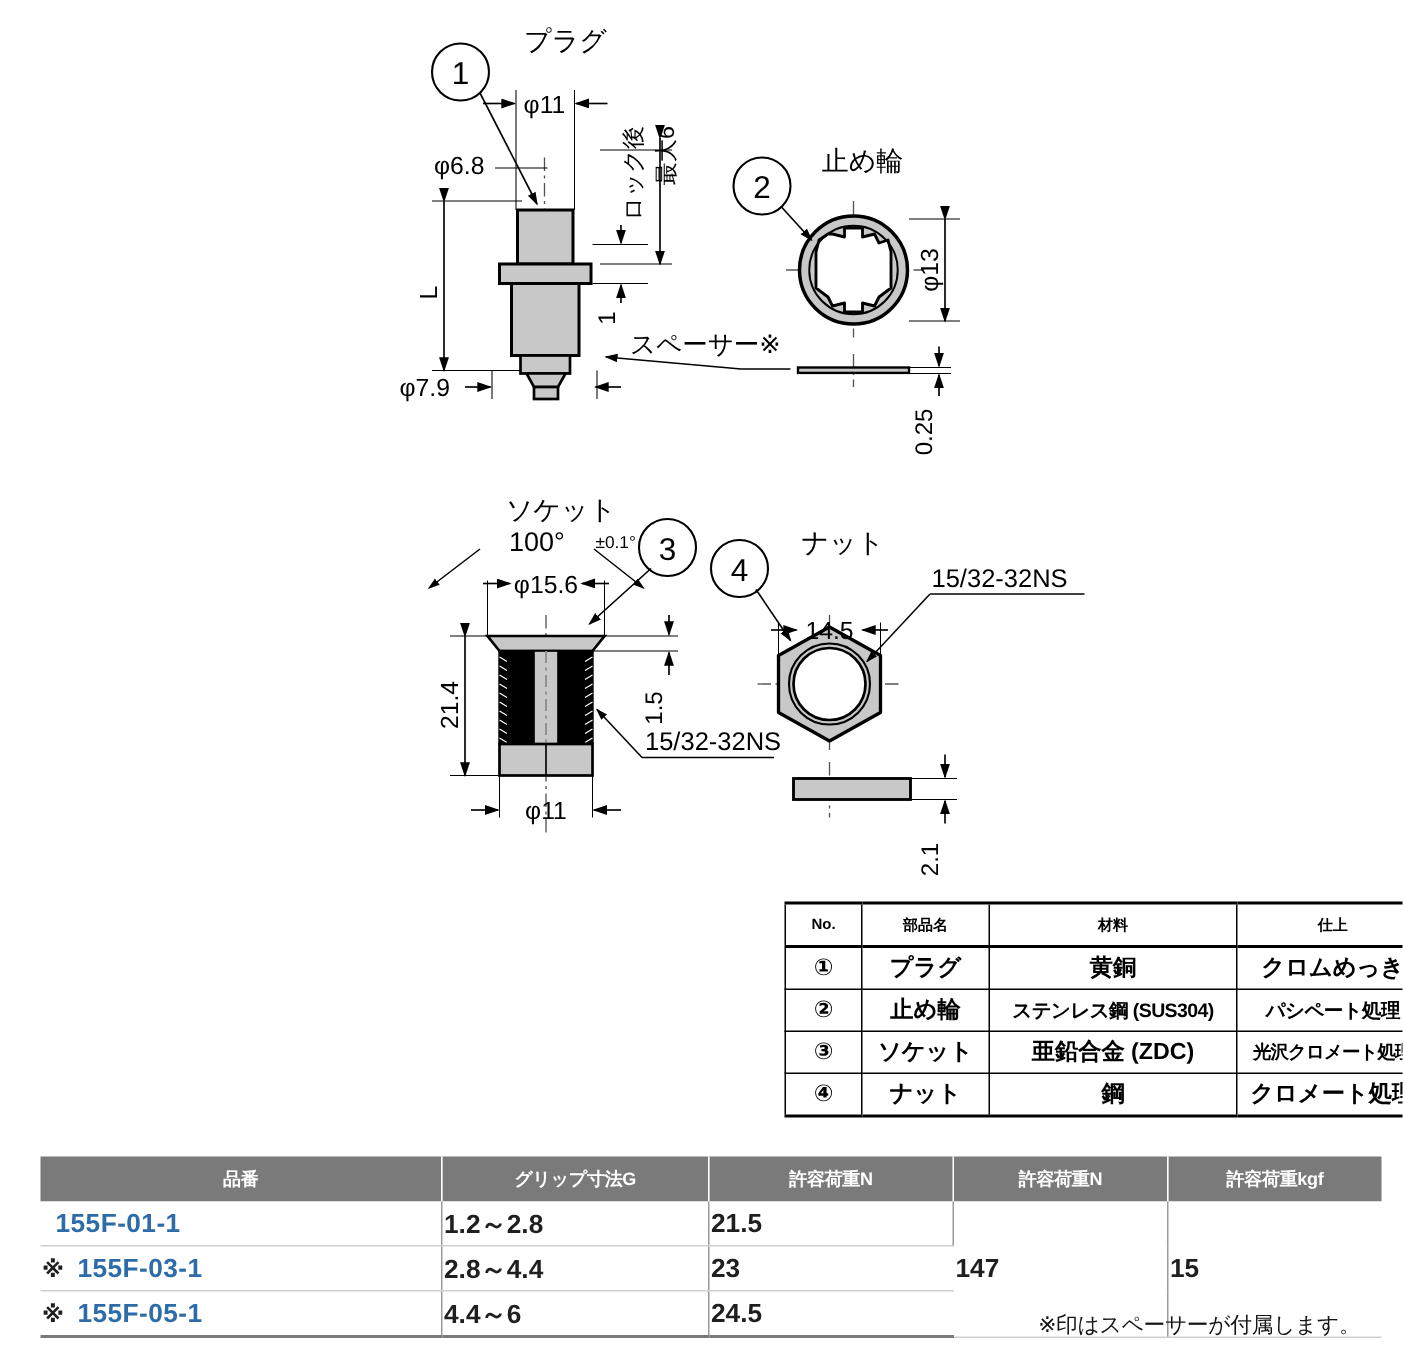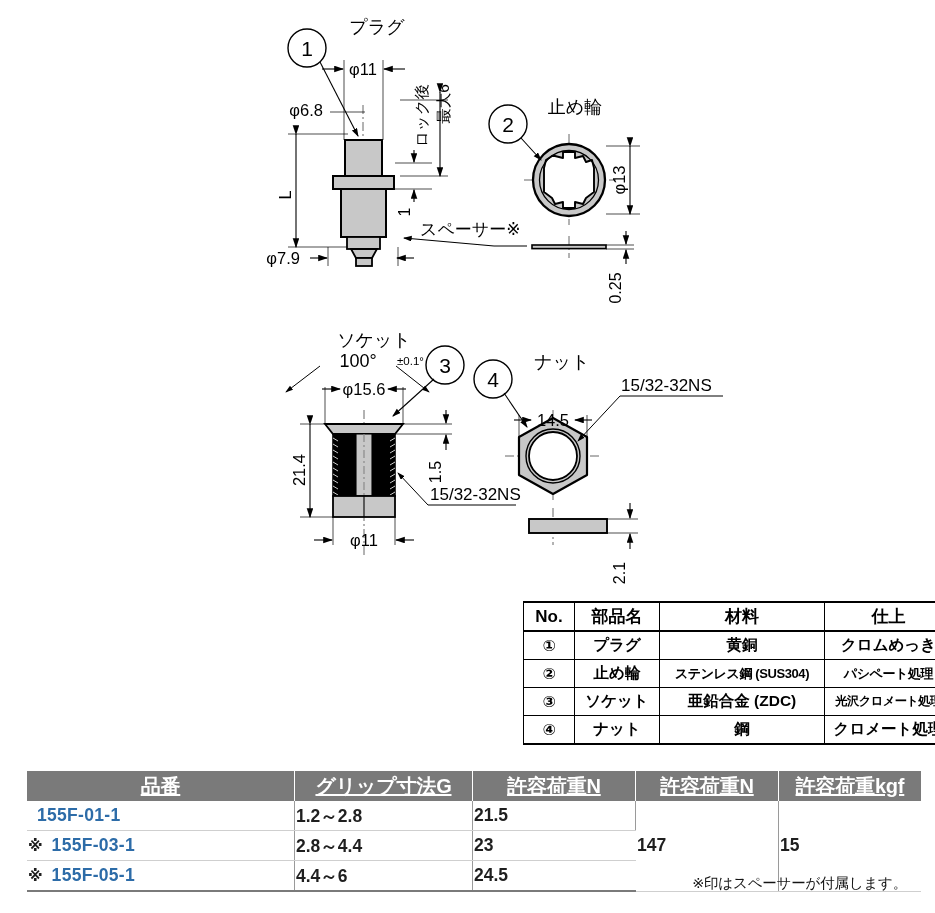--- a/index.html
+++ b/index.html
@@ -45,21 +45,21 @@
     text-align: center;
     vertical-align: middle;
     padding: 1px 2px;
     height: 25px;
     white-space: nowrap;
     font-weight: bold;
   }
   .parts-table thead th {
     border-top: 2px solid #000;
     border-bottom: 2px solid #000;
-    font-size: 17px;
+    font-size: 10px;
   }
   .parts-table tbody tr:last-child td { border-bottom: 2px solid #000; }
   .pt-c0 { width: 46px; }
   .pt-c1 { width: 80px; margin-top: 27px; }
   .pt-c2 { width: 160px; }
   .pt-c3 { width: 123px; }
   .pt-small { font-size: 13px; letter-spacing: -0.4px; }
   .pt-xsmall { font-size: 12.3px; letter-spacing: -0.6px; }
 
   
@@ -70,26 +70,25 @@
     width: 880px;
     border-collapse: collapse;
     table-layout: fixed;
     font-size: 17px;
   }
   .product-table th {
     background: #7a7a7a;
     color: #ffffff;
     font-weight: bold;
     height: 28px;
-    font-size: 20px;
+    font-size: 12px;
     border-right: 1px solid #ffffff;
     border-bottom: none;
     text-align: center;
     letter-spacing: -0.2px;
-    text-decoration: underline;
   }
   .product-table th:last-child { border-right: none; }
   .product-table td {
     height: 27px;
     vertical-align: middle;
     border-bottom: 1px solid #cfcfcf;
     border-right: 1px solid #9a9a9a;
     font-size: 17.5px;
     font-weight: bold;
     color: #1f1f1f;

